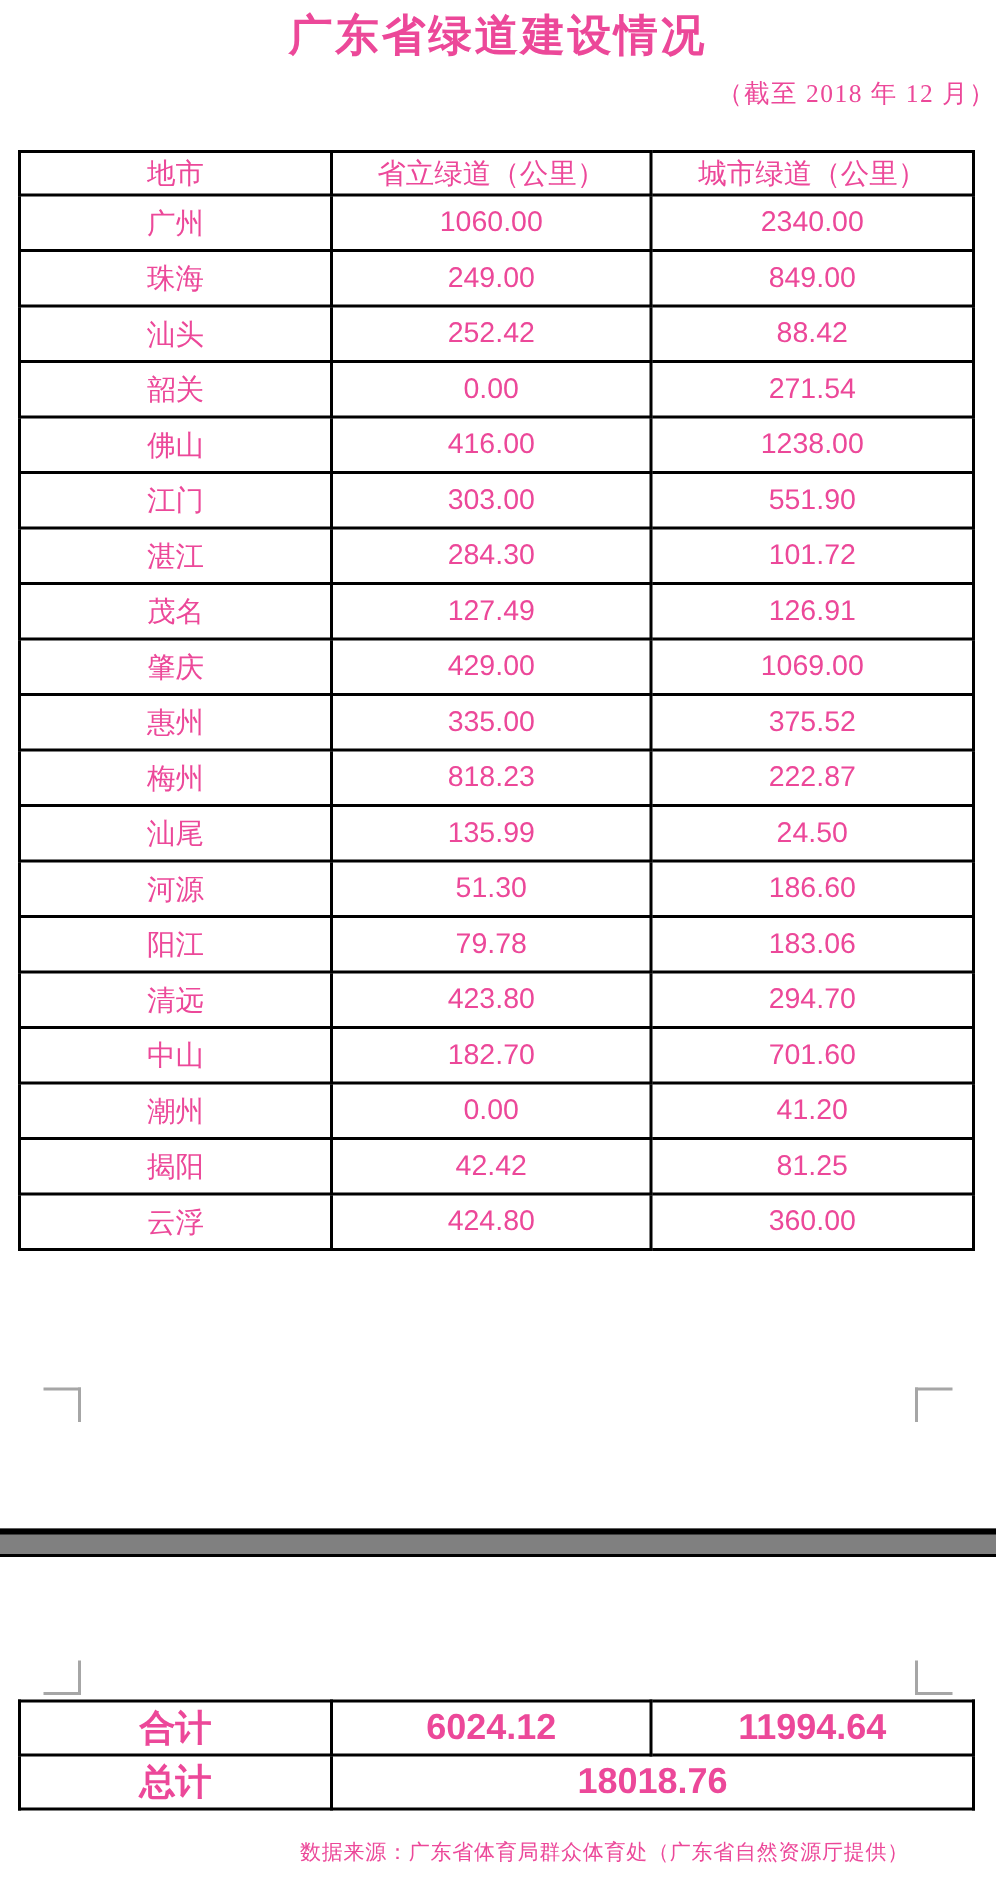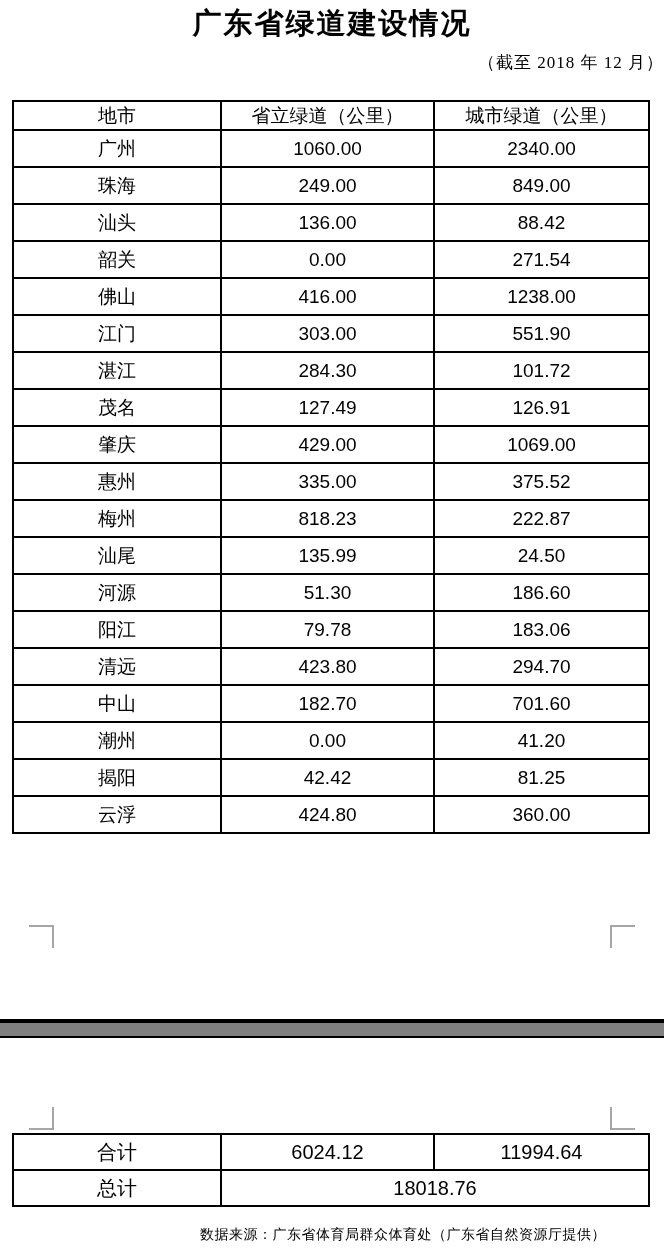--- a/index.html
+++ b/index.html
@@ -1,21 +1,21 @@
 <!DOCTYPE html>
 <html><head>
 <meta charset="utf-8">
 <style>
   html, body { margin: 0; padding: 0; background: #ffffff; }
   .page {
     position: relative;
     width: 664px;
     height: 1253px;
     background: #ffffff;
-    color: #000000;
+    color: #ec4899;
     font-family: "Liberation Sans", sans-serif;
     overflow: hidden;
   }
   .title {
     position: absolute;
     top: 4px; left: 0;
     width: 100%;
     text-align: center;
     font-size: 29px;
     font-weight: bold;
@@ -46,21 +46,21 @@
     overflow: hidden;
     white-space: nowrap;
   }
   col.c1 { width: 208px; }
   col.c2 { width: 213px; }
   col.c3 { width: 215px; }
   table.main { top: 100px; }
   table.main th { height: 27px; font-weight: normal; }
   table.main td { height: 35px; }
   table.summary { top: 1133px; font-weight: bold; }
-  table.summary td { height: 34px; font-size: 20px; font-weight: normal; margin-left: 40px; }
+  table.summary td { height: 34px; font-size: 24px; font-weight: bold; margin-left: 40px; }
   .corner-mark { position: absolute; width: 23px; height: 21px; }
   .mark-p1-left  { left: 29px;  top: 925px;  border-top: 2px solid #a6a6a6;    border-right: 2px solid #a6a6a6; }
   .mark-p1-right { left: 610px; top: 925px;  border-top: 2px solid #a6a6a6;    border-left: 2px solid #a6a6a6; }
   .mark-p2-left  { left: 29px;  top: 1107px; border-bottom: 2px solid #a6a6a6; border-right: 2px solid #a6a6a6; }
   .mark-p2-right { left: 610px; top: 1107px; border-bottom: 2px solid #a6a6a6; border-left: 2px solid #a6a6a6; }
   .page-break {
     position: absolute;
     left: 0; top: 1019px;
     width: 664px;
     height: 13px;
@@ -109,21 +109,21 @@
 
 
         <tr>
           <td>珠海</td>
           <td>249.00</td>
           <td>849.00</td>
         </tr>
 
         <tr>
           <td>汕头</td>
-          <td>136.00</td>
+          <td>252.42</td>
           <td>88.42</td>
         </tr>
 
         <tr>
           <td>韶关</td>
           <td>0.00</td>
           <td>271.54</td>
         </tr>
 
         <tr>

